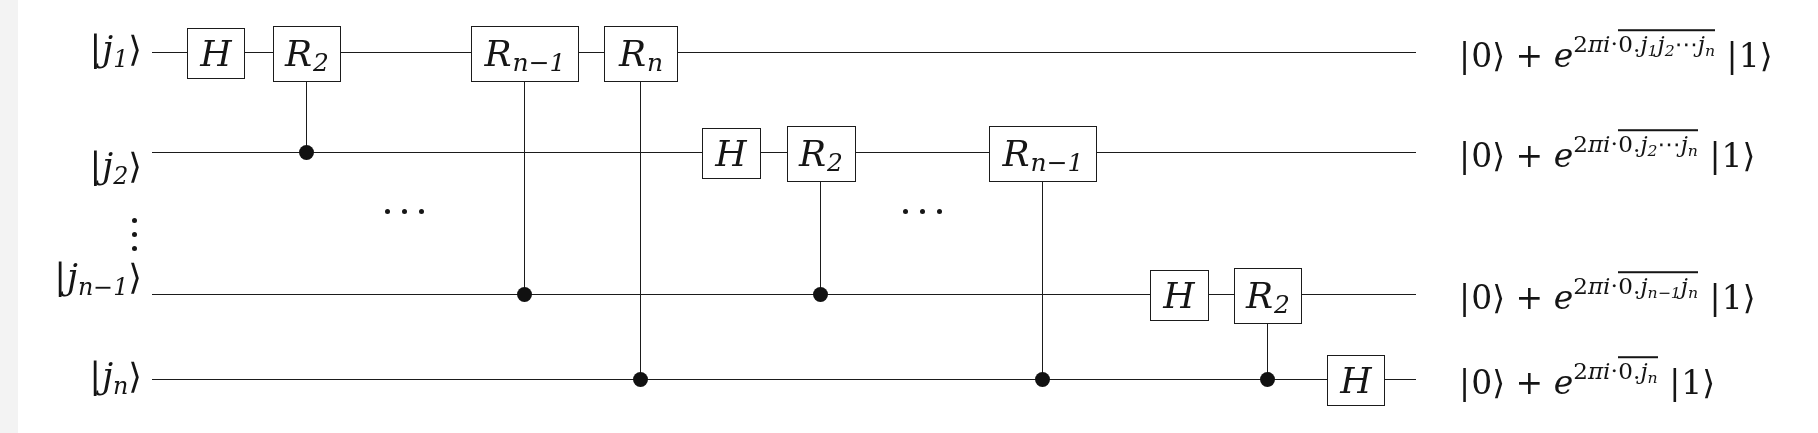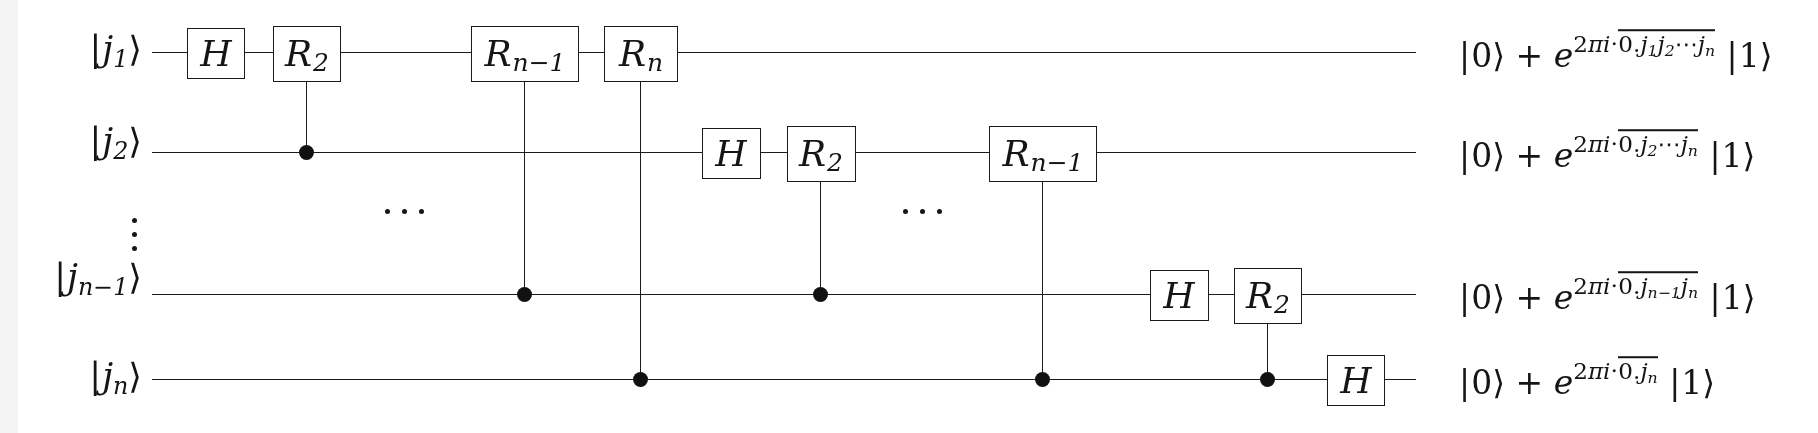--- a/index.html
+++ b/index.html
@@ -37,21 +37,21 @@
 </head>
 <body>
 
 <div class="canvas">
   <div class="edge-strip"></div>
   <div id="layer">
       <div class="wire" style="left: 152px; top: 52px; width: 1264px;"></div>
       <div class="ketlabel" style="left: 28px; top: 52px; width: 114px;"><span class="bar">|</span><span class="it">j</span><span class="sub">1</span><span class="ang">⟩</span></div>
       <div class="out" style="left: 1458px; top: 52px;"><span class="bar">|</span><span class="rm">0</span><span class="ang">⟩</span><span class="rm"> + </span><span class="it">e</span><span class="sup"><span class="rm">2</span><span class="it">πi</span><span class="rm">⋅</span><span class="over"><span class="rm">0.</span><span class="it">j</span><span class="sub">1</span><span class="it">j</span><span class="sub">2</span><span class="rm">⋯</span><span class="it">j</span><span class="sub">n</span></span></span><span class="rm"> </span><span class="bar">|</span><span class="rm">1</span><span class="ang">⟩</span></div>
       <div class="wire" style="left: 152px; top: 152px; width: 1264px;"></div>
-      <div class="ketlabel" style="left: 28px; top: 144px; width: 114px;"><span class="bar">|</span><span class="it">j</span><span class="sub">2</span><span class="ang">⟩</span></div>
+      <div class="ketlabel" style="left: 28px; top: 169px; width: 114px;"><span class="bar">|</span><span class="it">j</span><span class="sub">2</span><span class="ang">⟩</span></div>
       <div class="out" style="left: 1458px; top: 152px;"><span class="bar">|</span><span class="rm">0</span><span class="ang">⟩</span><span class="rm"> + </span><span class="it">e</span><span class="sup"><span class="rm">2</span><span class="it">πi</span><span class="rm">⋅</span><span class="over"><span class="rm">0.</span><span class="it">j</span><span class="sub">2</span><span class="rm">⋯</span><span class="it">j</span><span class="sub">n</span></span></span><span class="rm"> </span><span class="bar">|</span><span class="rm">1</span><span class="ang">⟩</span></div>
       <div class="wire" style="left: 152px; top: 294px; width: 1264px;"></div>
       <div class="ketlabel" style="left: 28px; top: 280px; width: 114px;"><span class="bar">|</span><span class="it">j</span><span class="sub">n−1</span><span class="ang">⟩</span></div>
       <div class="out" style="left: 1458px; top: 294px;"><span class="bar">|</span><span class="rm">0</span><span class="ang">⟩</span><span class="rm"> + </span><span class="it">e</span><span class="sup"><span class="rm">2</span><span class="it">πi</span><span class="rm">⋅</span><span class="over"><span class="rm">0.</span><span class="it">j</span><span class="sub">n−1</span><span class="it">j</span><span class="sub">n</span></span></span><span class="rm"> </span><span class="bar">|</span><span class="rm">1</span><span class="ang">⟩</span></div>
       <div class="wire" style="left: 152px; top: 379px; width: 1264px;"></div>
       <div class="ketlabel" style="left: 28px; top: 379px; width: 114px;"><span class="bar">|</span><span class="it">j</span><span class="sub">n</span><span class="ang">⟩</span></div>
       <div class="out" style="left: 1458px; top: 379px;"><span class="bar">|</span><span class="rm">0</span><span class="ang">⟩</span><span class="rm"> + </span><span class="it">e</span><span class="sup"><span class="rm">2</span><span class="it">πi</span><span class="rm">⋅</span><span class="over"><span class="rm">0.</span><span class="it">j</span><span class="sub">n</span></span></span><span class="rm"> </span><span class="bar">|</span><span class="rm">1</span><span class="ang">⟩</span></div>
       <div class="gate" style="left: 187px; top: 28px; width: 56px; height: 49px;">
         <span>H</span>
       </div>

